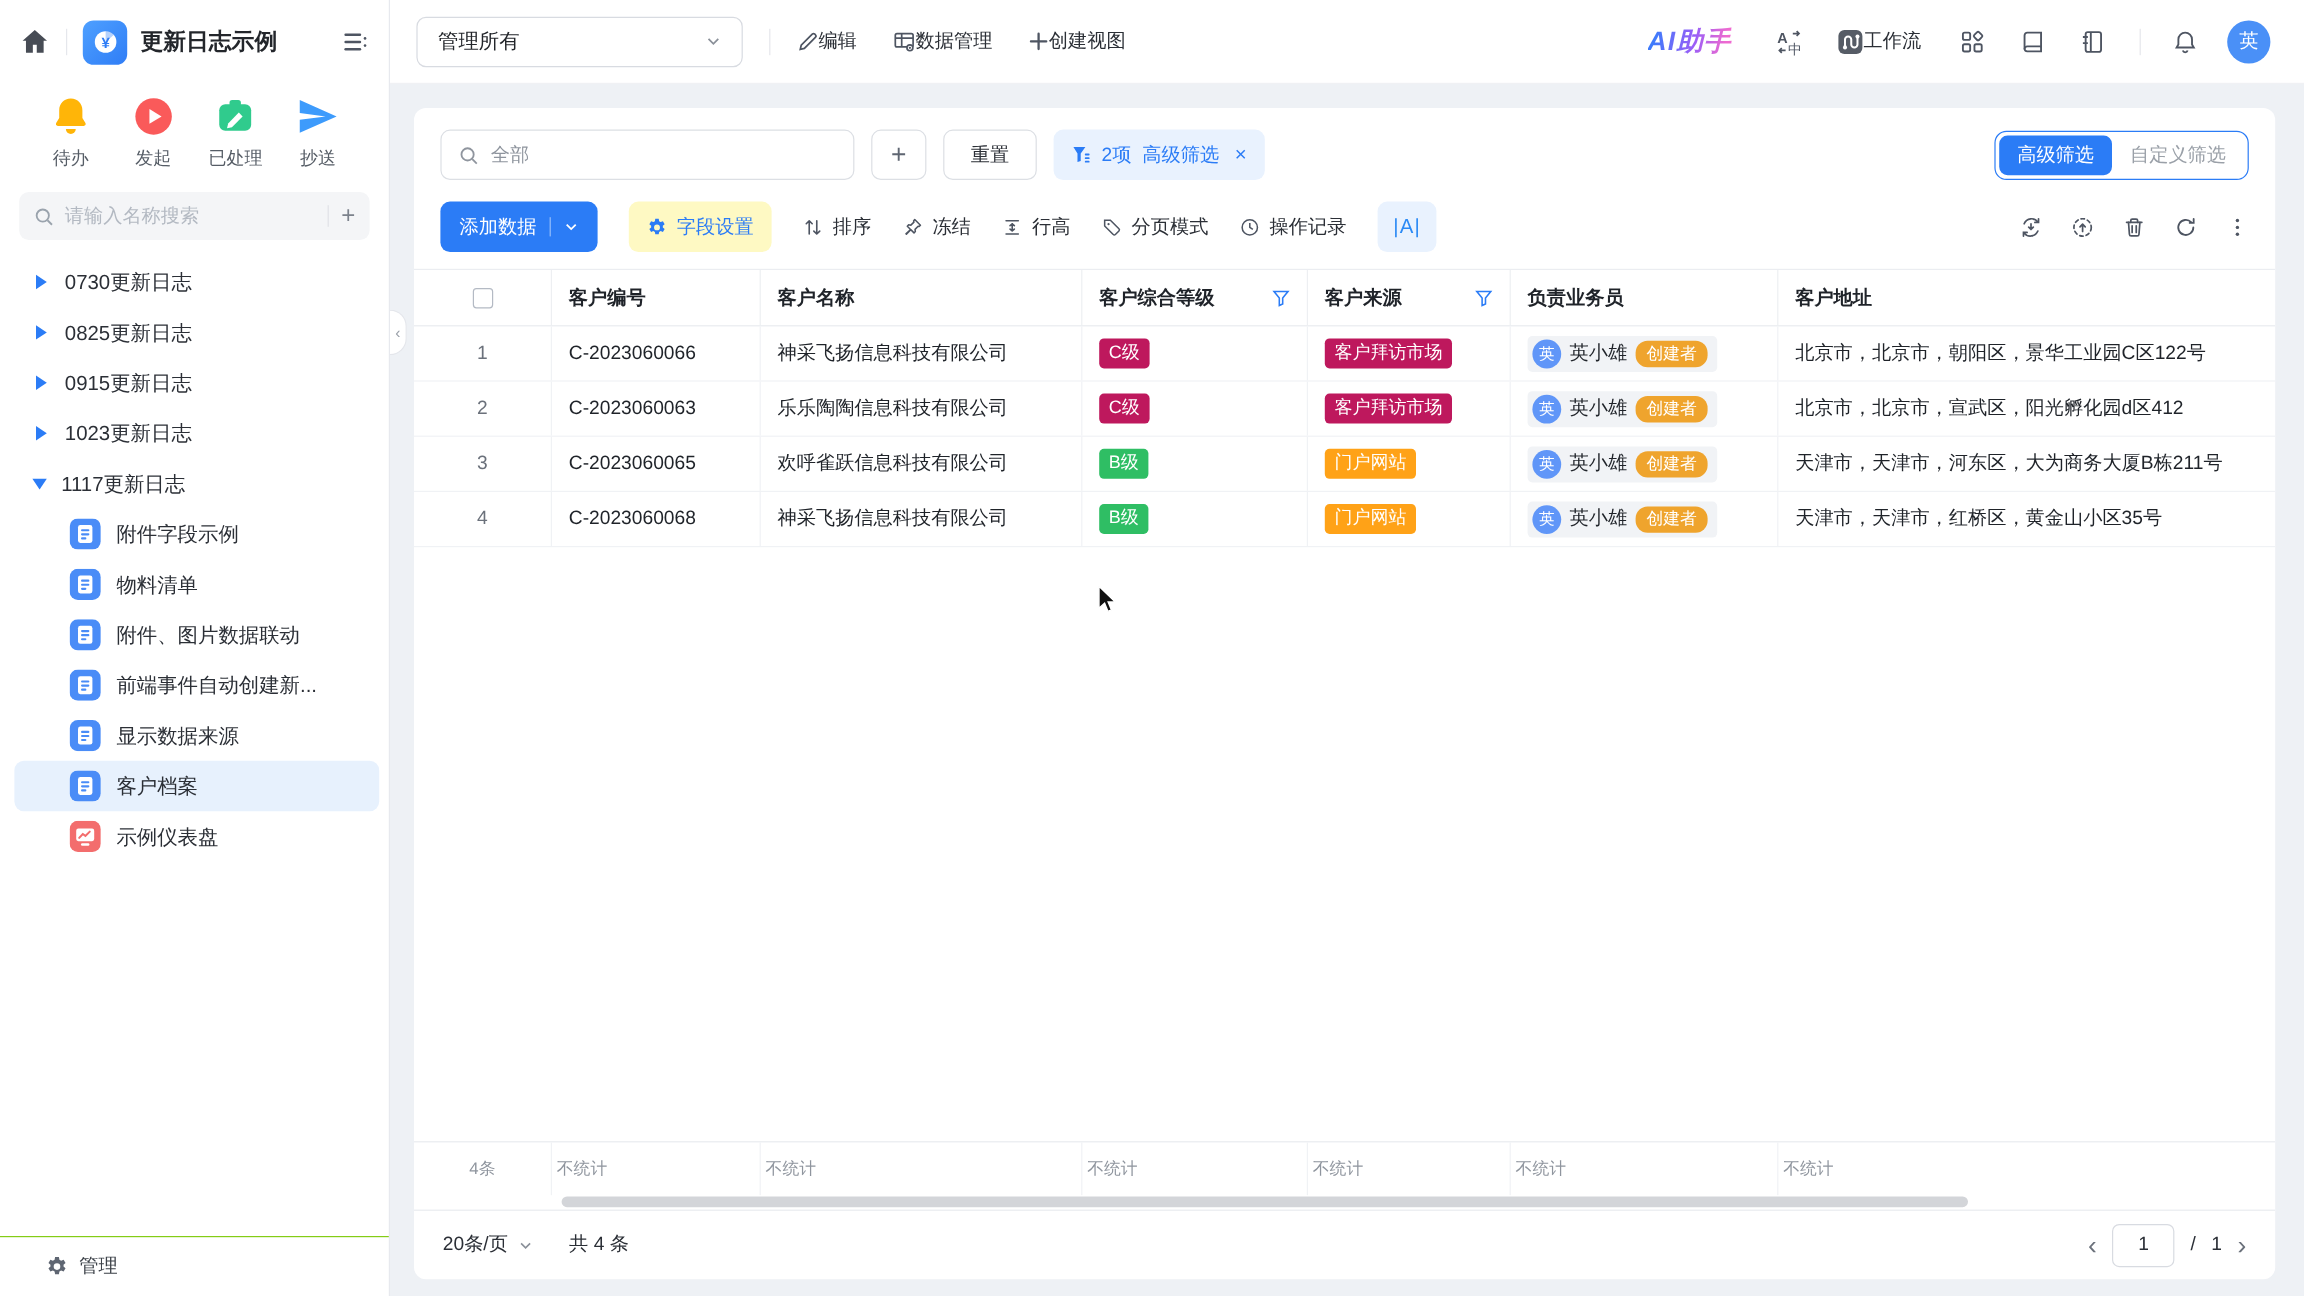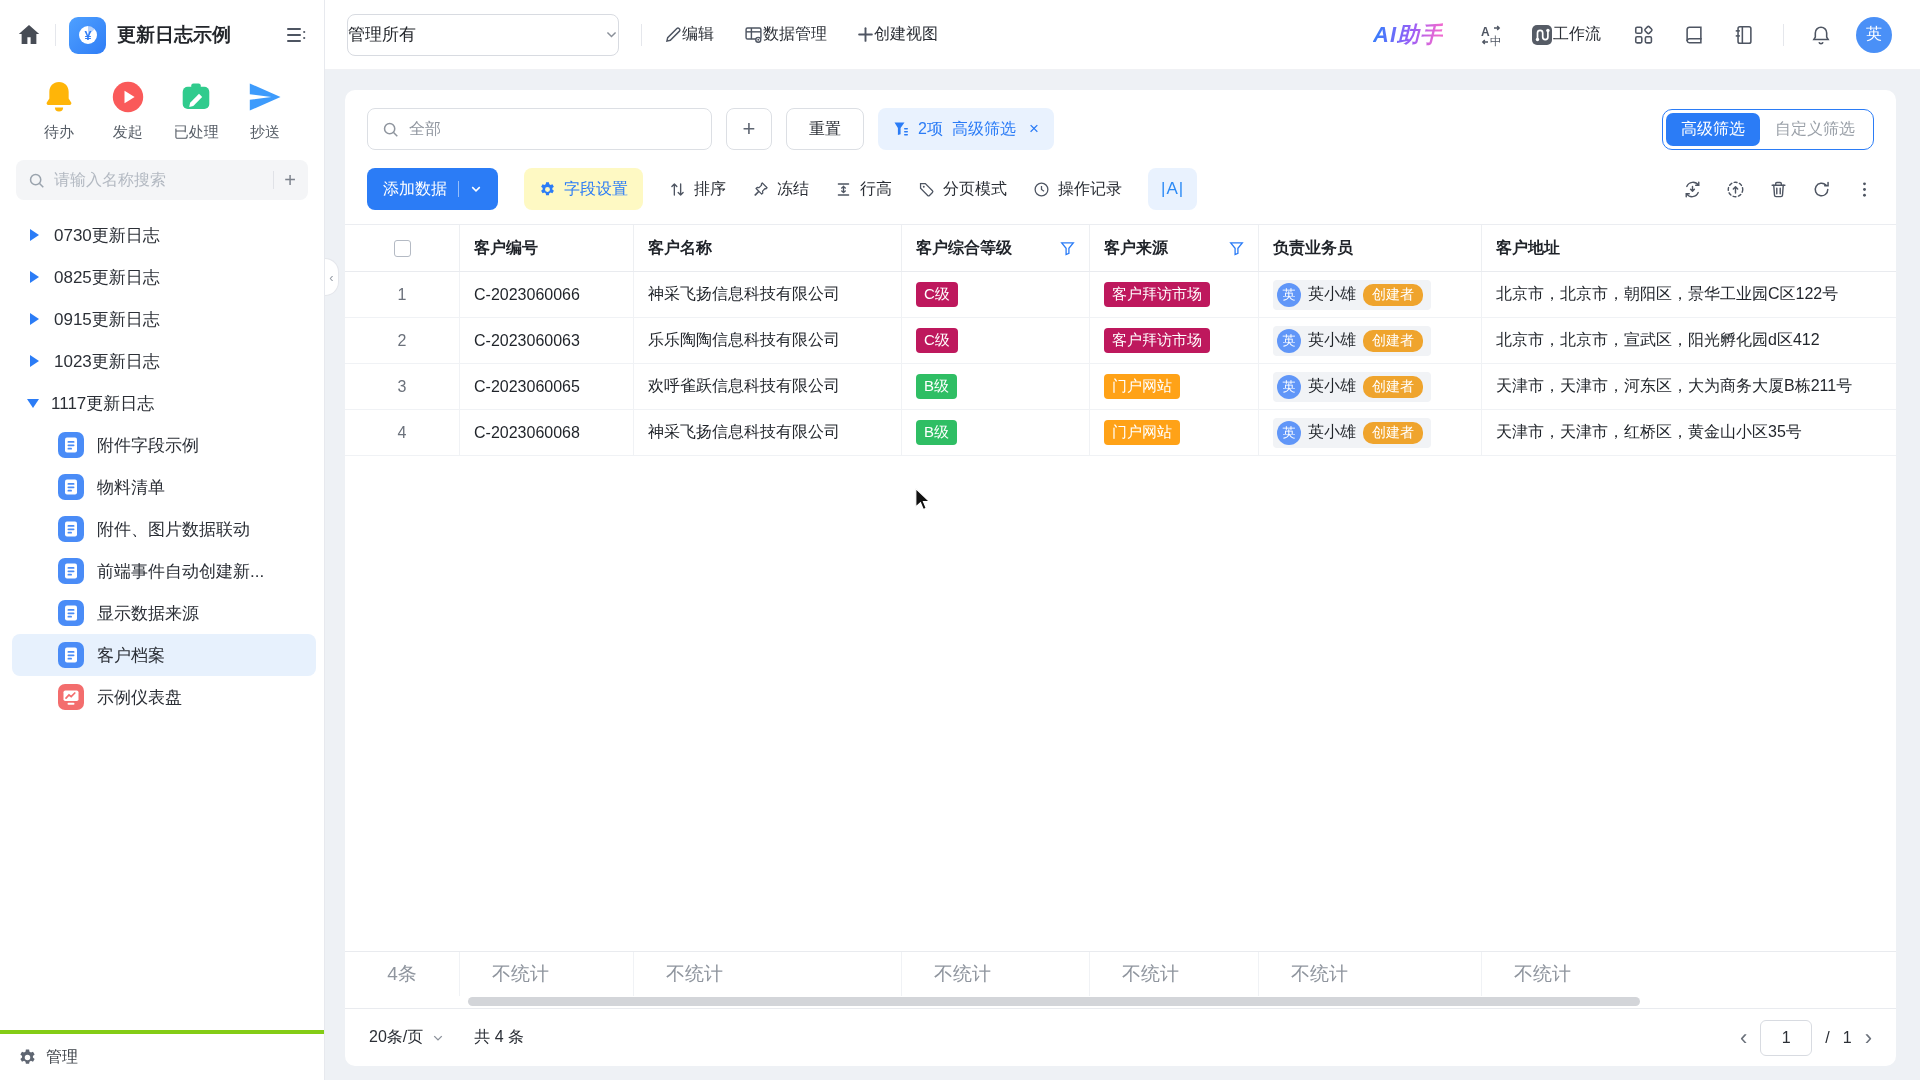--- a/index.html
+++ b/index.html
@@ -23,30 +23,30 @@
   .sb-tree { flex:1; overflow:hidden; }
   .tree-row { padding:0 8px 0 12px; cursor:pointer; }
   .tree-inner { height:42px; display:flex; align-items:center; border-radius:8px; }
   .tree-inner.group { padding-left:18px; }
   .tree-inner.child { padding-left:46px; }
   .tree-inner.selected { background:#e7f1fd; }
   .tri { width:0; height:0; border-top:6px solid transparent; border-bottom:6px solid transparent; border-left:9px solid #2b7cf6; margin-right:15px; }
   .tri.open { border-left:6px solid transparent; border-right:6px solid transparent; border-top:9px solid #2b7cf6; border-bottom:none; margin-right:12px; margin-left:-3px; }
   .tree-label { font-size:17px; color:#2b2f36; white-space:nowrap; }
   .doc-ico { margin-right:13px; }
-  .sb-footer { border-top:4px solid #84cc16; height:50px; display:flex; align-items:center; padding:0 18px; color:#565d66; cursor:pointer; }
+  .sb-footer { border-top:1px solid #84cc16; height:50px; display:flex; align-items:center; padding:0 38px; color:#565d66; cursor:pointer; }
   .sb-footer .fl { font-size:16px; color:#3c4148; margin-left:9px; }
 
   
   .collapse-handle { position:absolute; left:325px; top:258px; width:14px; height:38px; background:#fff; border:1px solid #e4e6eb; border-left:none; border-radius:0 19px 19px 0; display:flex; align-items:center; justify-content:center; color:#9aa0a9; font-size:13px; cursor:pointer; z-index:5; }
 
   
   .main { flex:1; display:flex; flex-direction:column; min-width:0; }
   .topbar { height:70px; background:#fff; display:flex; align-items:center; padding:0 28px 0 22px; border-bottom:1px solid #f0f1f4; }
-  .view-select { width:272px; height:42px; border:1px solid #d8dbe1; border-radius:8px; display:flex; align-items:center; padding:0 0; cursor:pointer;gap:24px; }
+  .view-select { width:272px; height:42px; border:1px solid #d8dbe1; border-radius:8px; display:flex; align-items:center; padding:0 17px; cursor:pointer;gap:24px; }
   .view-select .vl { font-size:17px; color:#23262b; flex:1; }
   .tb-sep { width:1px; height:22px; background:#e5e7ec; margin:0 22px; }
   .tb-action { display:flex; align-items:center; gap:0; margin-right:30px; cursor:pointer; color:#4e5562; }
   .tb-action .al { font-size:16px; color:#2b2f36; }
   .tb-spacer { flex:1; }
   .ai-logo { font-size:22px; font-weight:800; font-style:italic; background:linear-gradient(100deg,#3f7bfb 10%,#9a5ef7 55%,#ee6ad0 90%); -webkit-background-clip:text; background-clip:text; color:transparent; letter-spacing:1px; margin-right:36px; cursor:pointer; }
   .tb-ico { color:#4e5562; cursor:pointer; }
   .tb-gap { margin-right:28px; }
   .avatar { width:36px; height:36px; border-radius:50%; background:#4a90f7; color:#fff; font-size:16px; display:flex; align-items:center; justify-content:center; margin-left:24px; cursor:pointer; }
 
@@ -95,21 +95,21 @@
   .badge[data-color="green"] { background:#2fbe64; }
   .badge[data-color="orange"] { background:#ffa217; }
   .owner-pill { display:flex; align-items:center; gap:7px; background:#f1f3f6; border-radius:4px; padding:3px 8px 3px 4px; }
   .owner-avatar { width:24px; height:24px; border-radius:50%; background:#6096f8; color:#fff; font-size:13px; display:flex; align-items:center; justify-content:center; }
   .owner-name { font-size:16px; color:#1f2329; }
   .creator-badge { background:#efa42d; color:#fff; font-size:14px; border-radius:10px; padding:2px 9px; }
   .table-empty { flex:1; }
 
   
   .summary { border-top:1px solid #e9ebef; }
-  .sum-cell { height:44px; display:flex; align-items:center; padding:0 32px; font-size:19px; color:#8f959e; border-right:1px solid #f0f2f5; cursor:pointer; }
+  .sum-cell { height:44px; display:flex; align-items:center; padding:0 4px; font-size:14px; color:#8f959e; border-right:1px solid #f0f2f5; cursor:pointer; }
   .sum-cell:last-child { border-right:none; }
   .sum-cell.center { justify-content:center; }
   .hscroll { position:relative; height:12px; }
   .hscroll .thumb { position:absolute; left:123px; top:1px; width:1172px; height:9px; background:#d3d5d9; border-radius:5px; cursor:pointer; }
   .pag-row { border-top:1px solid #e9ebef; height:58px; display:flex; align-items:center; padding:0 24px; font-size:16px; color:#2b2f36; }
   .page-size { display:flex; align-items:center; gap:9px; cursor:pointer; margin-right:30px; }
   .pag-right { margin-left:auto; display:flex; align-items:center; gap:13px; }
   .pag-arrow { font-size:22px; color:#6b717b; cursor:pointer; line-height:1; }
   .page-input { width:52px; height:36px; border:1px solid #d8dbe1; border-radius:6px; display:flex; align-items:center; justify-content:center; font-size:16px; }
 

